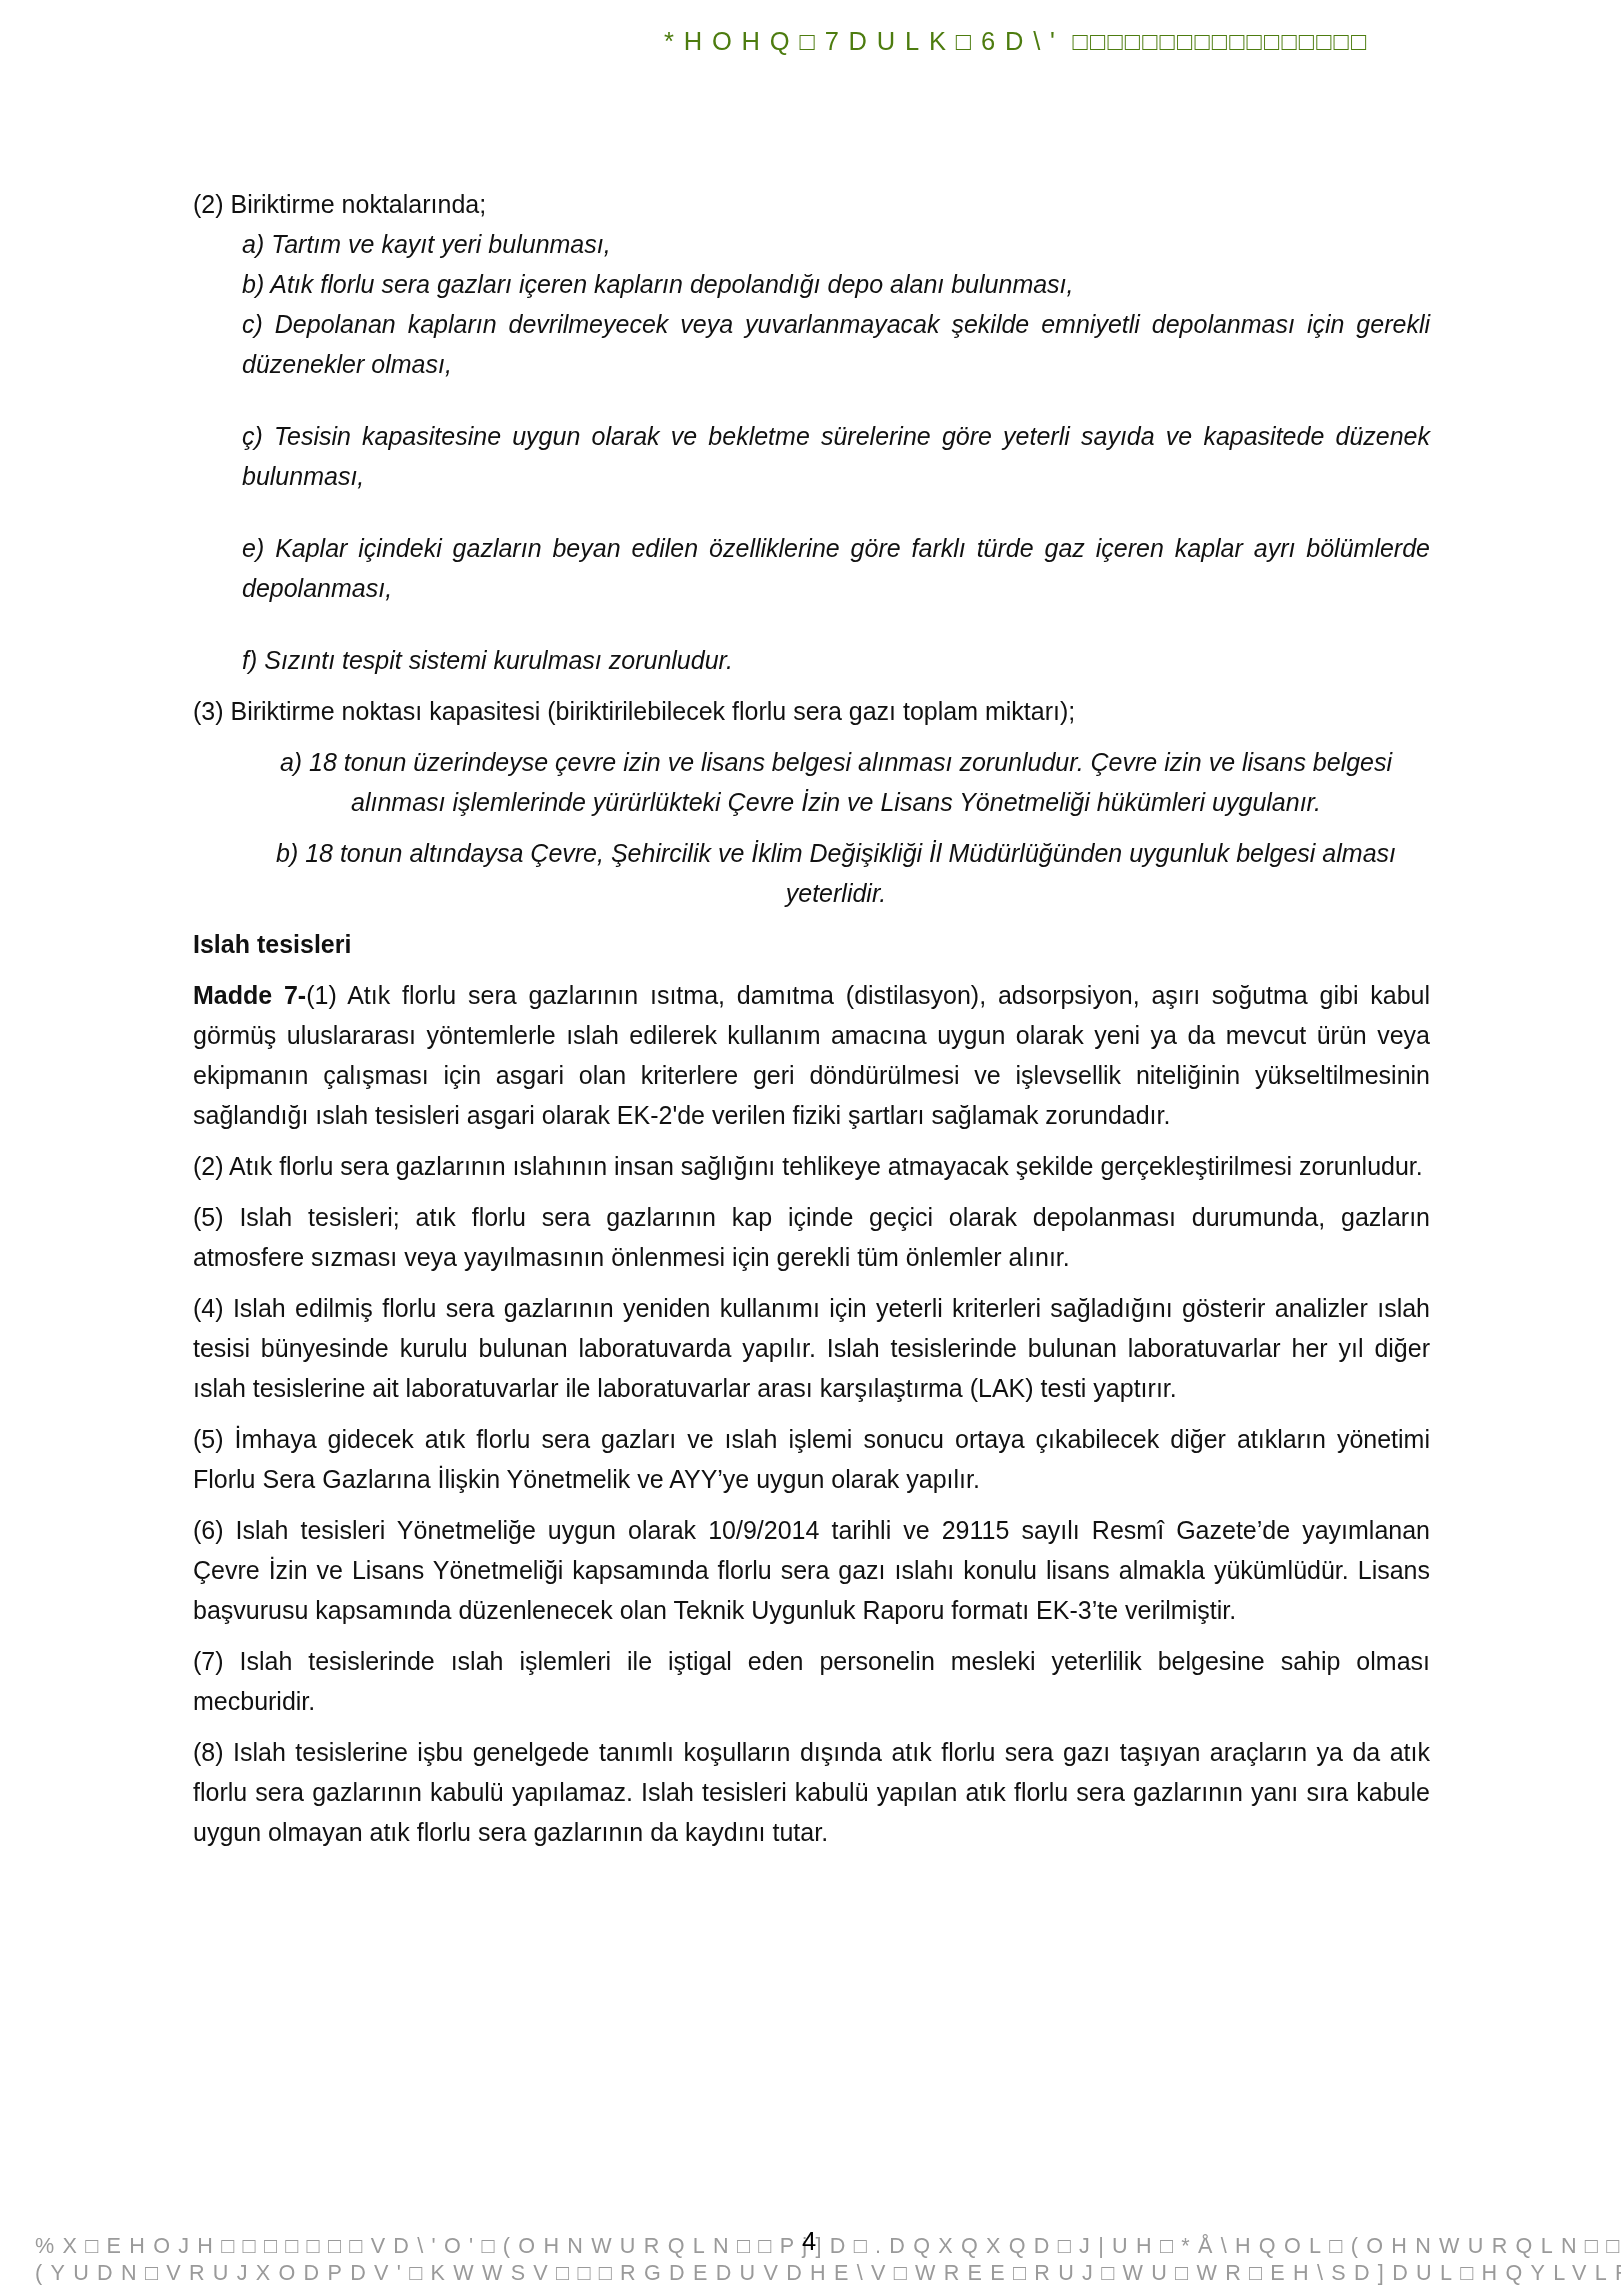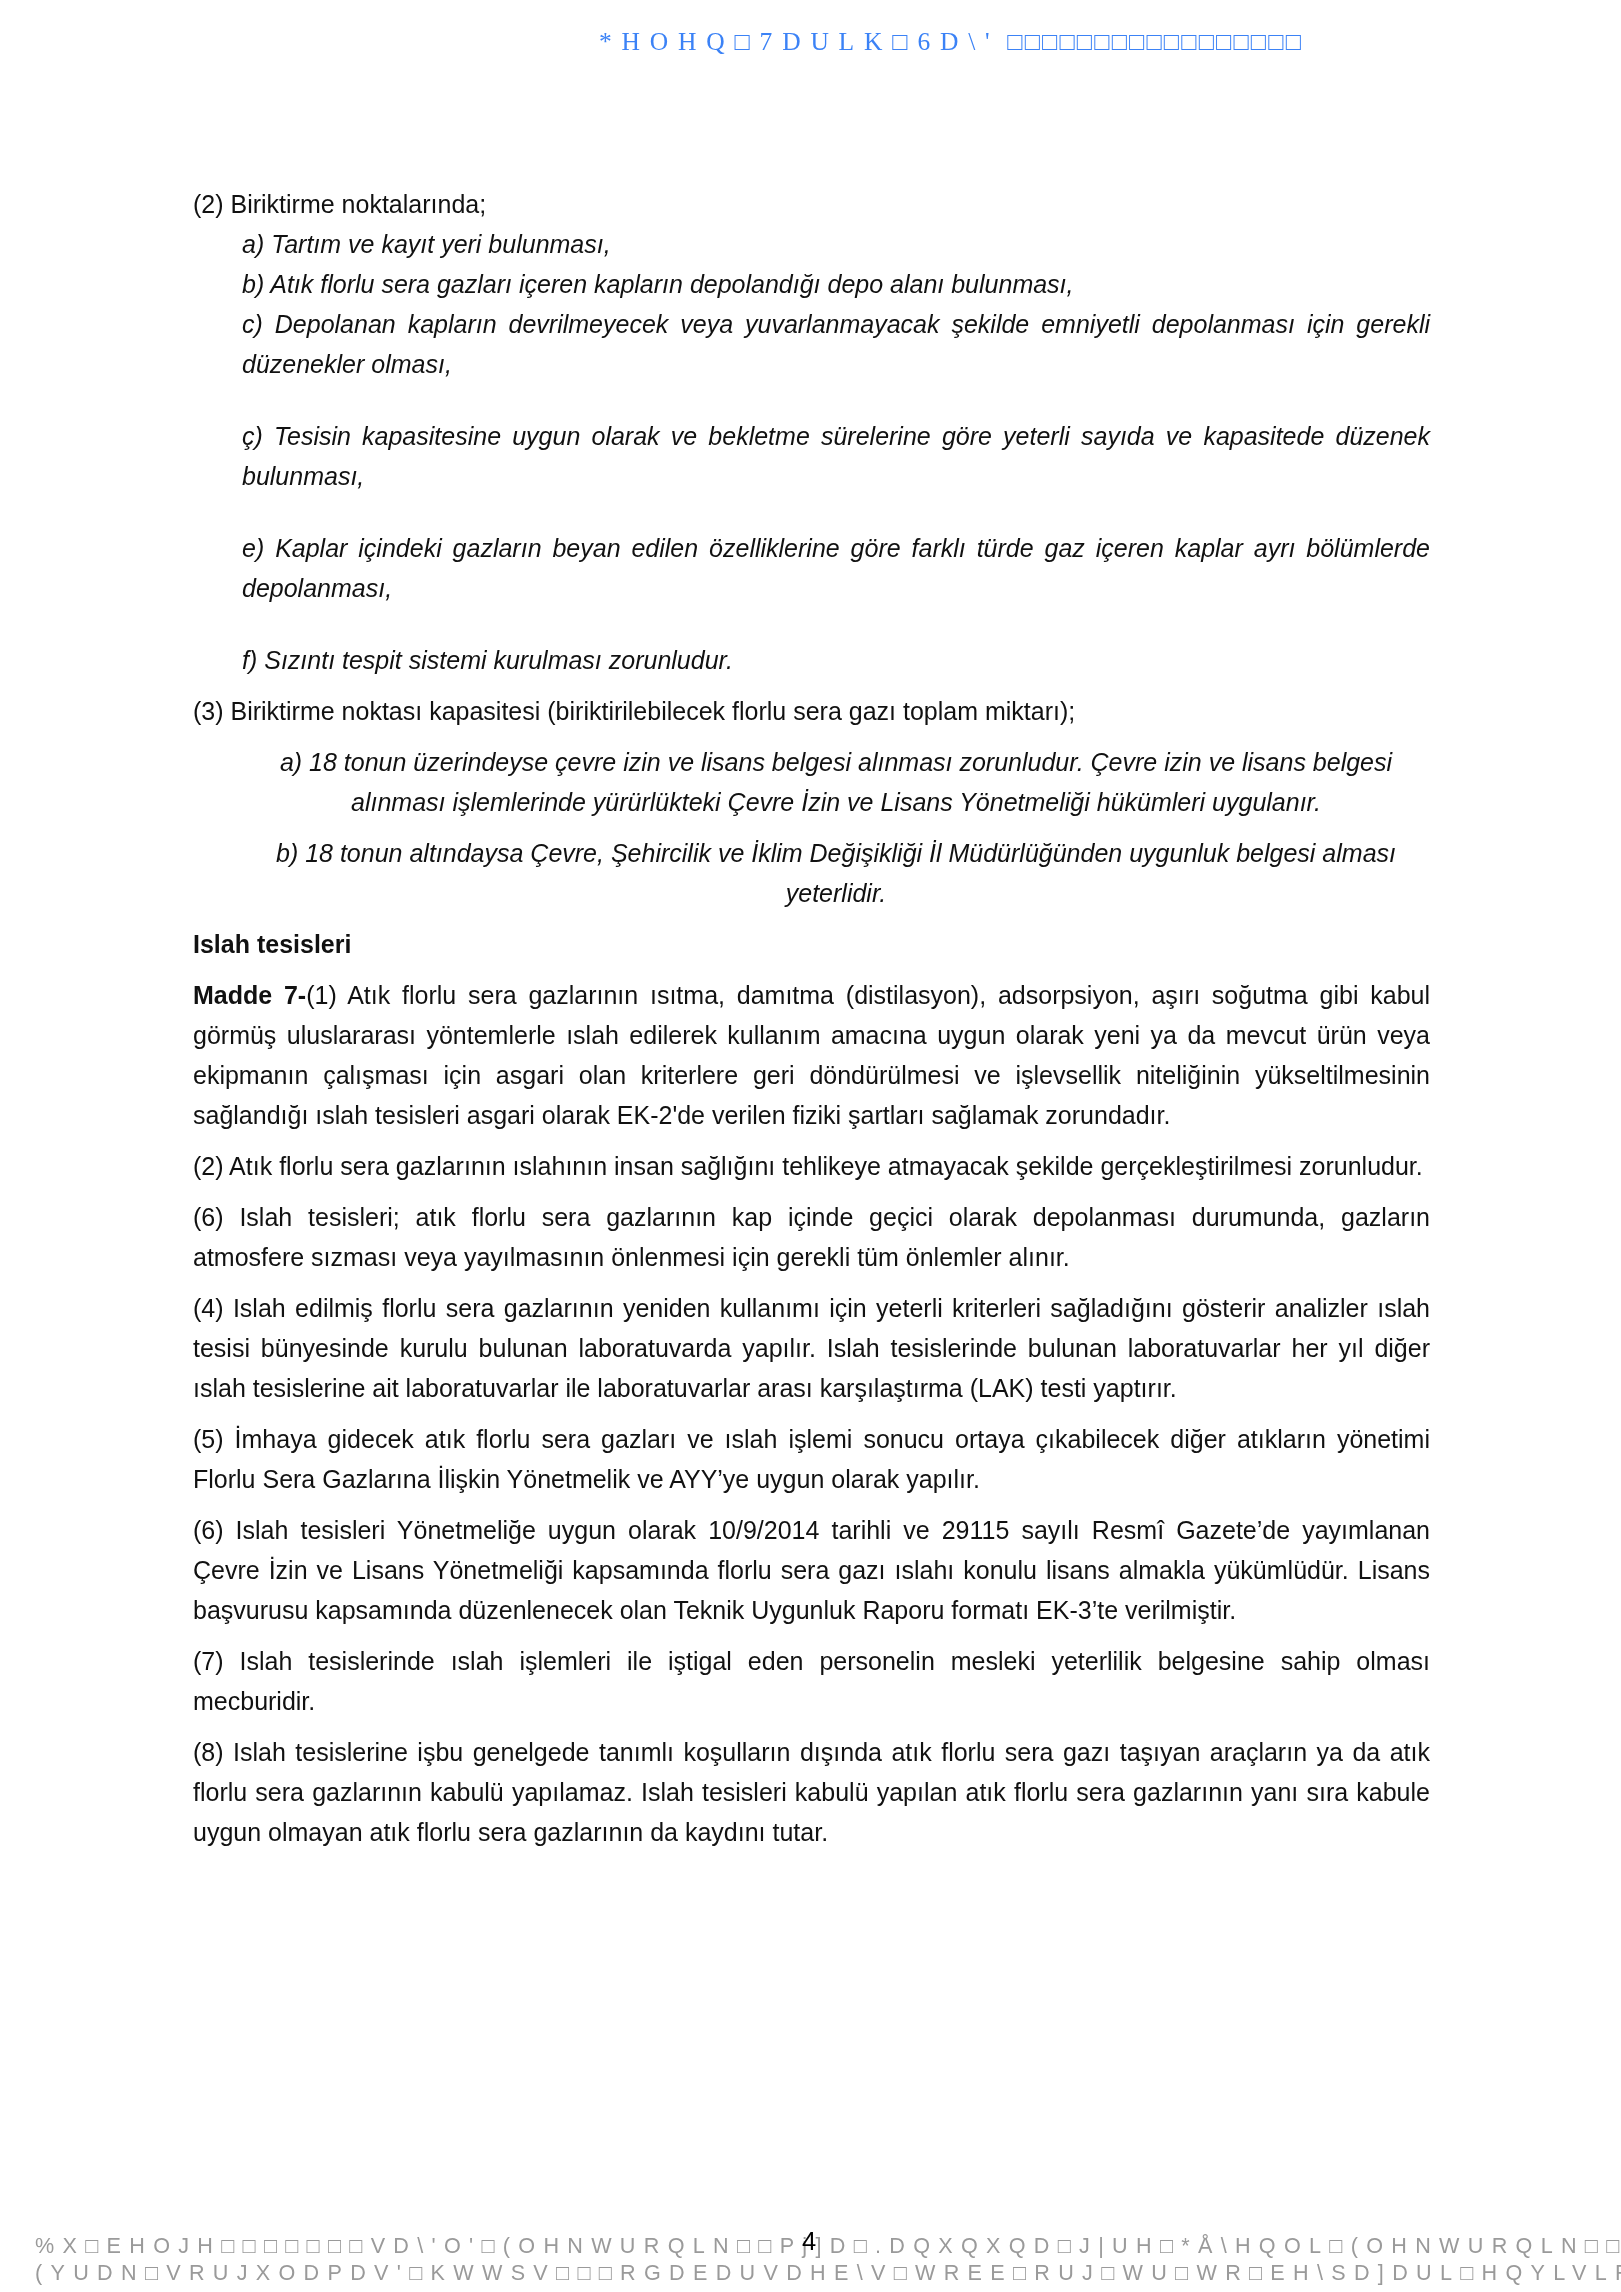--- a/index.html
+++ b/index.html
@@ -11,25 +11,25 @@
       width: 1621px;
       height: 2293px;
       position: relative;
       overflow: hidden;
       font-family: "Liberation Sans", sans-serif;
       color: #000000;
     }
     .page-header {
       position: absolute;
       top: 27.4px;
-      left: 599px;
-      font-family: Liberation Serif, serif;
+      left: 664px;
+      font-family: Liberation Sans, sans-serif;
       font-size: 25.5px;
       letter-spacing: 9.8px;
-      color: #3b82f6;
+      color: #4d7c0f;
       white-space: nowrap;
     }
     .page-header .boxes {
       letter-spacing: 2px;
       margin-left: 7.8px;
     }
     .content {
       position: absolute;
       left: 193px;
       top: 184px;
@@ -93,21 +93,21 @@
 
   <p class="p gap-l">(3) Biriktirme noktası kapasitesi (biriktirilebilecek florlu sera gazı toplam miktarı);</p>
   <p class="p indent gap-l" style="text-align:center;">a) 18 tonun üzerindeyse çevre izin ve lisans belgesi alınması zorunludur. Çevre izin ve lisans belgesi alınması işlemlerinde yürürlükteki Çevre İzin ve Lisans Yönetmeliği hükümleri uygulanır.</p>
   <p class="p indent gap-l" style="text-align:center;">b) 18 tonun altındaysa Çevre, Şehircilik ve İklim Değişikliği İl Müdürlüğünden uygunluk belgesi alması yeterlidir.</p>
 
   <p class="p heading gap-l">Islah tesisleri</p>
 
   <p class="p gap-l"><span class="bold">Madde 7-</span><span>(1) Atık florlu sera gazlarının ısıtma, damıtma (distilasyon), adsorpsiyon, aşırı soğutma gibi kabul görmüş uluslararası yöntemlerle ıslah edilerek kullanım amacına uygun olarak yeni ya da mevcut ürün veya ekipmanın çalışması için asgari olan kriterlere geri döndürülmesi ve işlevsellik niteliğinin yükseltilmesinin sağlandığı ıslah tesisleri asgari olarak EK-2'de verilen fiziki şartları sağlamak zorundadır.</span></p>
 
   <p class="p gap-l">(2) Atık florlu sera gazlarının ıslahının insan sağlığını tehlikeye atmayacak şekilde gerçekleştirilmesi zorunludur.</p>
-  <p class="p gap-l">(6) Islah tesisleri; atık florlu sera gazlarının kap içinde geçici olarak depolanması durumunda, gazların atmosfere sızması veya yayılmasının önlenmesi için gerekli tüm önlemler alınır.</p>
+  <p class="p gap-l">(5) Islah tesisleri; atık florlu sera gazlarının kap içinde geçici olarak depolanması durumunda, gazların atmosfere sızması veya yayılmasının önlenmesi için gerekli tüm önlemler alınır.</p>
   <p class="p gap-l">(4) Islah edilmiş florlu sera gazlarının yeniden kullanımı için yeterli kriterleri sağladığını gösterir analizler ıslah tesisi bünyesinde kurulu bulunan laboratuvarda yapılır. Islah tesislerinde bulunan laboratuvarlar her yıl diğer ıslah tesislerine ait laboratuvarlar ile laboratuvarlar arası karşılaştırma (LAK) testi yaptırır.</p>
   <p class="p gap-l">(5) İmhaya gidecek atık florlu sera gazları ve ıslah işlemi sonucu ortaya çıkabilecek diğer atıkların yönetimi Florlu Sera Gazlarına İlişkin Yönetmelik ve AYY’ye uygun olarak yapılır.</p>
   <p class="p gap-l">(6) Islah tesisleri Yönetmeliğe uygun olarak 10/9/2014 tarihli ve 29115 sayılı Resmî Gazete’de yayımlanan Çevre İzin ve Lisans Yönetmeliği kapsamında florlu sera gazı ıslahı konulu lisans almakla yükümlüdür. Lisans başvurusu kapsamında düzenlenecek olan Teknik Uygunluk Raporu formatı EK-3’te verilmiştir.</p>
   <p class="p gap-l">(7) Islah tesislerinde ıslah işlemleri ile iştigal eden personelin mesleki yeterlilik belgesine sahip olması mecburidir.</p>
   <p class="p gap-l">(8) Islah tesislerine işbu genelgede tanımlı koşulların dışında atık florlu sera gazı taşıyan araçların ya da atık florlu sera gazlarının kabulü yapılamaz. Islah tesisleri kabulü yapılan atık florlu sera gazlarının yanı sıra kabule uygun olmayan atık florlu sera gazlarının da kaydını tutar.</p>
 </div>
 
 <div class="footer-line footer-line-1">%X□EHOJH□□□□□□□VD\'O'□(OHNWURQLN□□Pj]D□.DQXQXQD□J|UH□*Å\HQOL□(OHNWURQLN□□Pj]D□LOH□LPjDODQP''□W'U□</div>
 <div class="footer-line footer-line-2">(YUDN□VRUJXODPDV'□KWWSV□□□RGDEDUVDHE\V□WREE□RUJ□WU□WR□EH\SD]DUL□HQYLVLRQ□9DOLGDWHB'RF□DVS["H'%</div>
 <div class="page-number">4</div>

